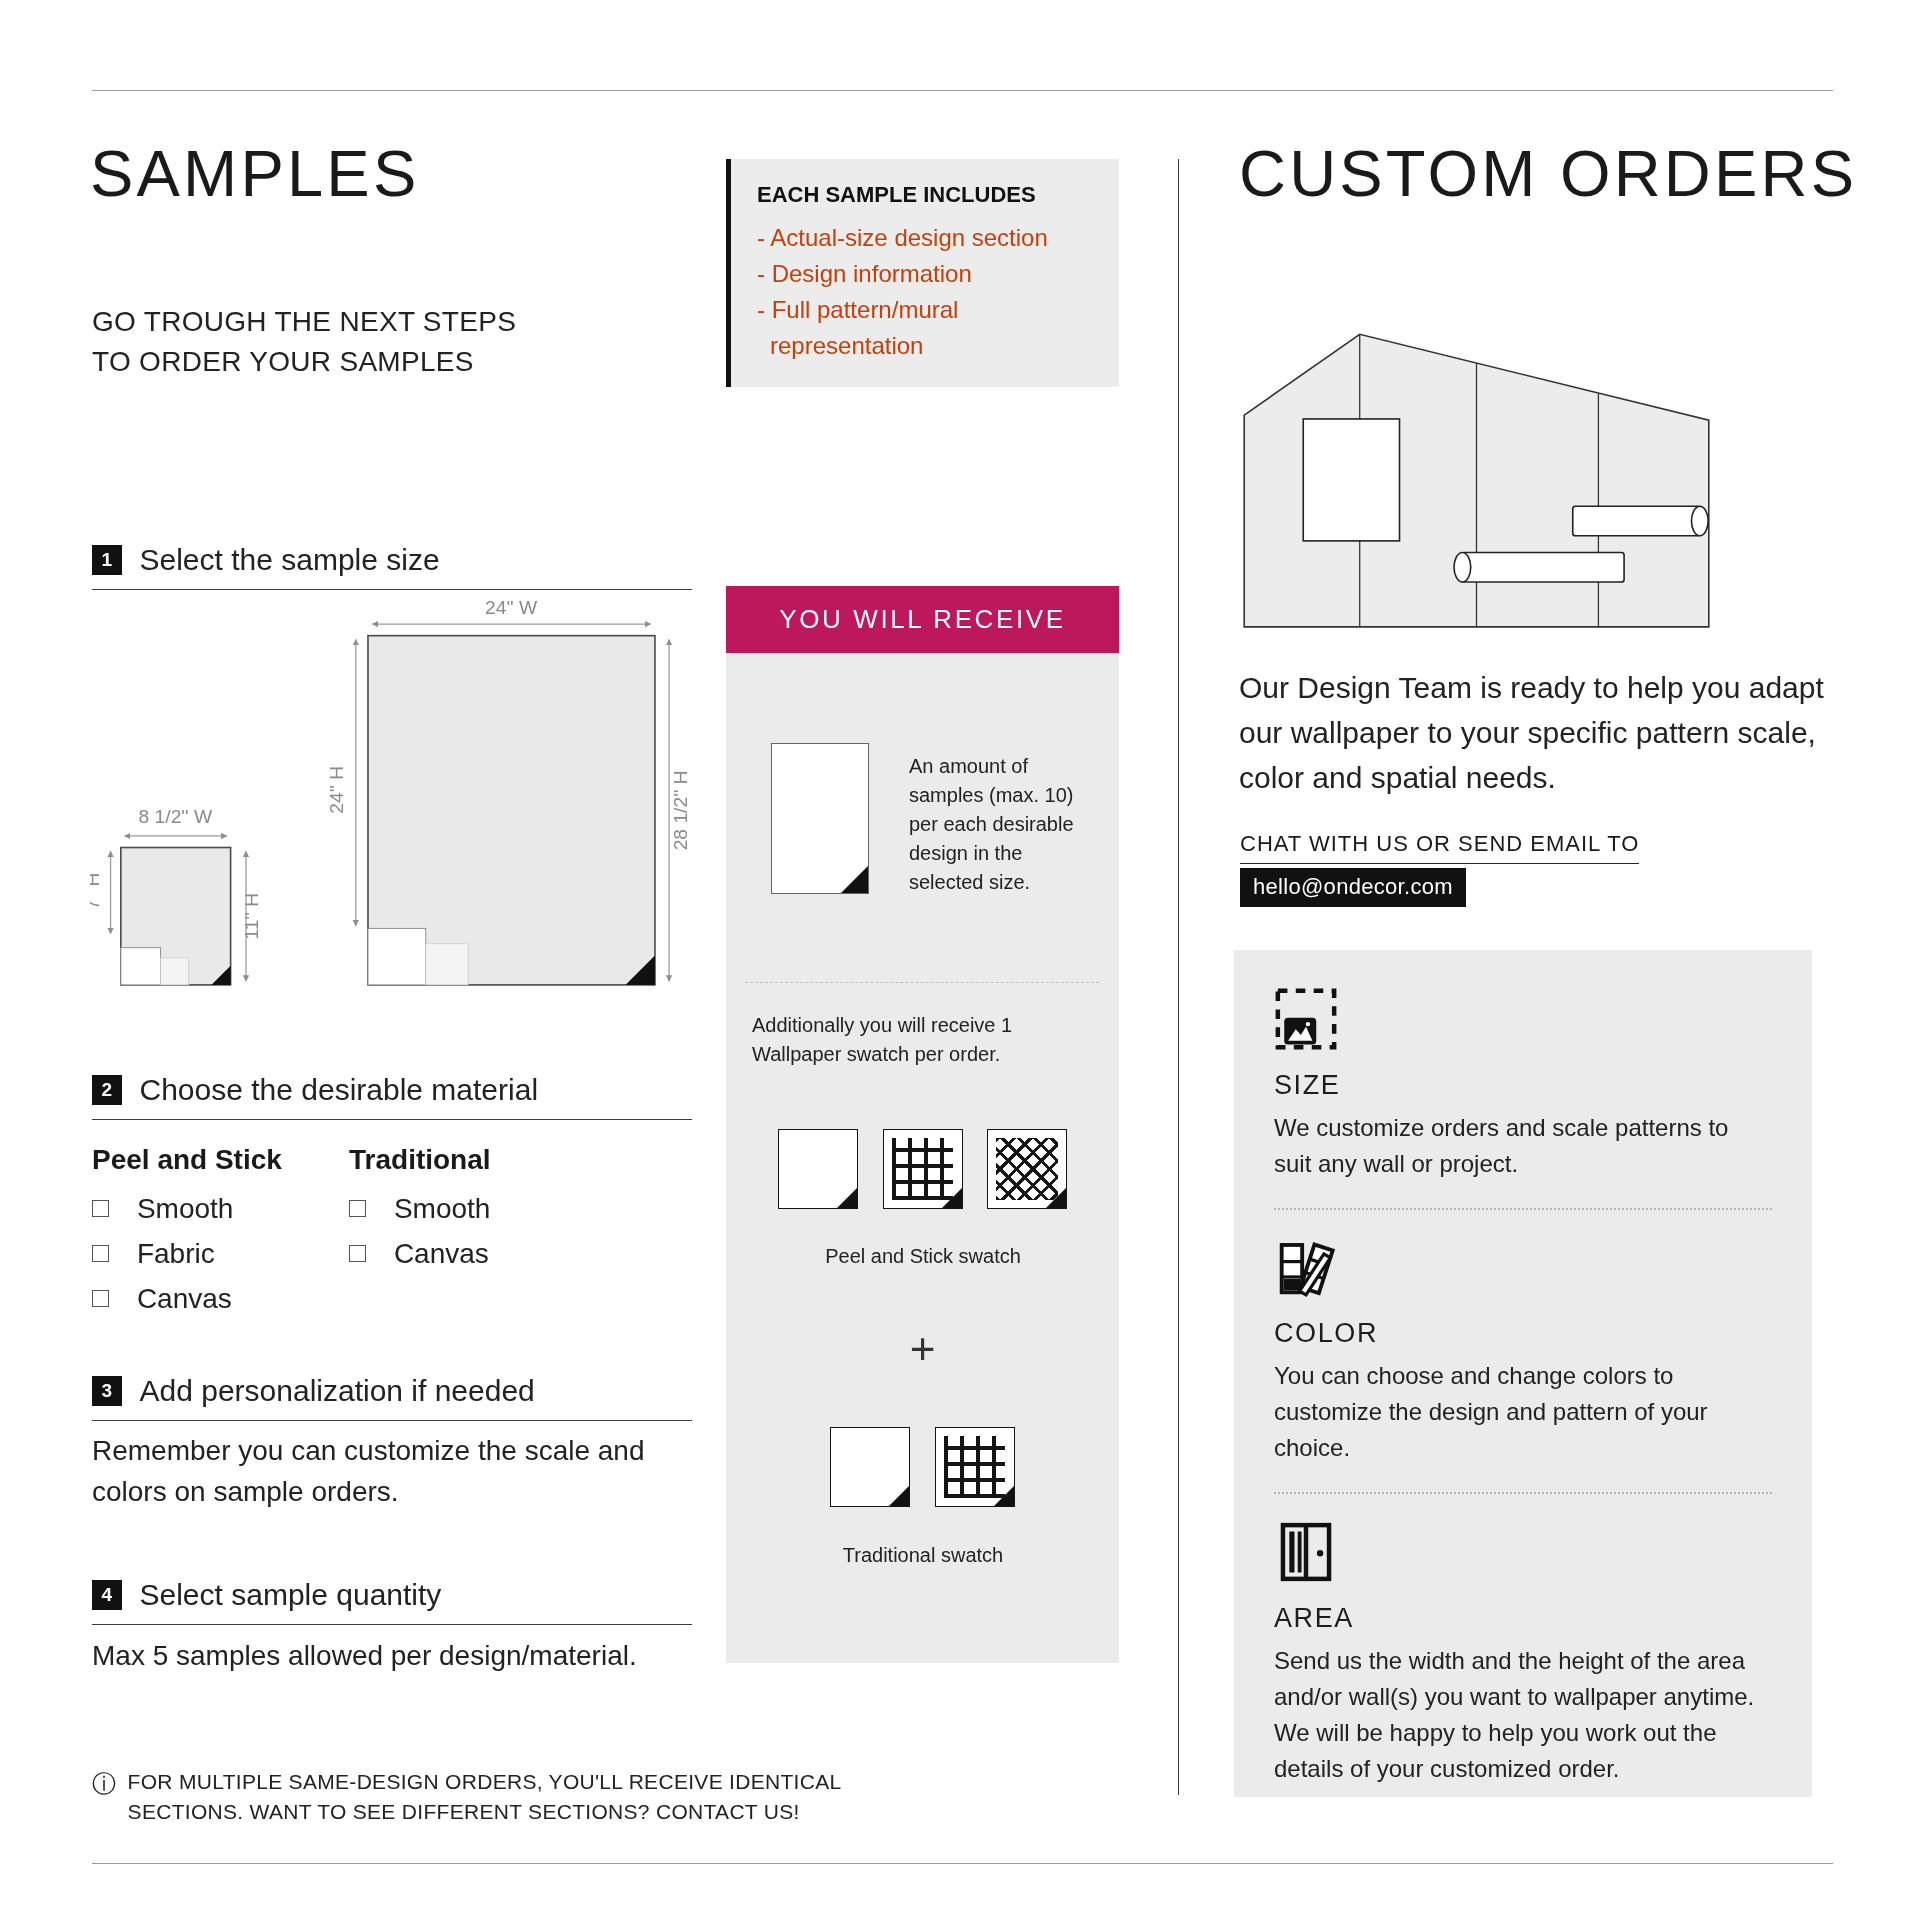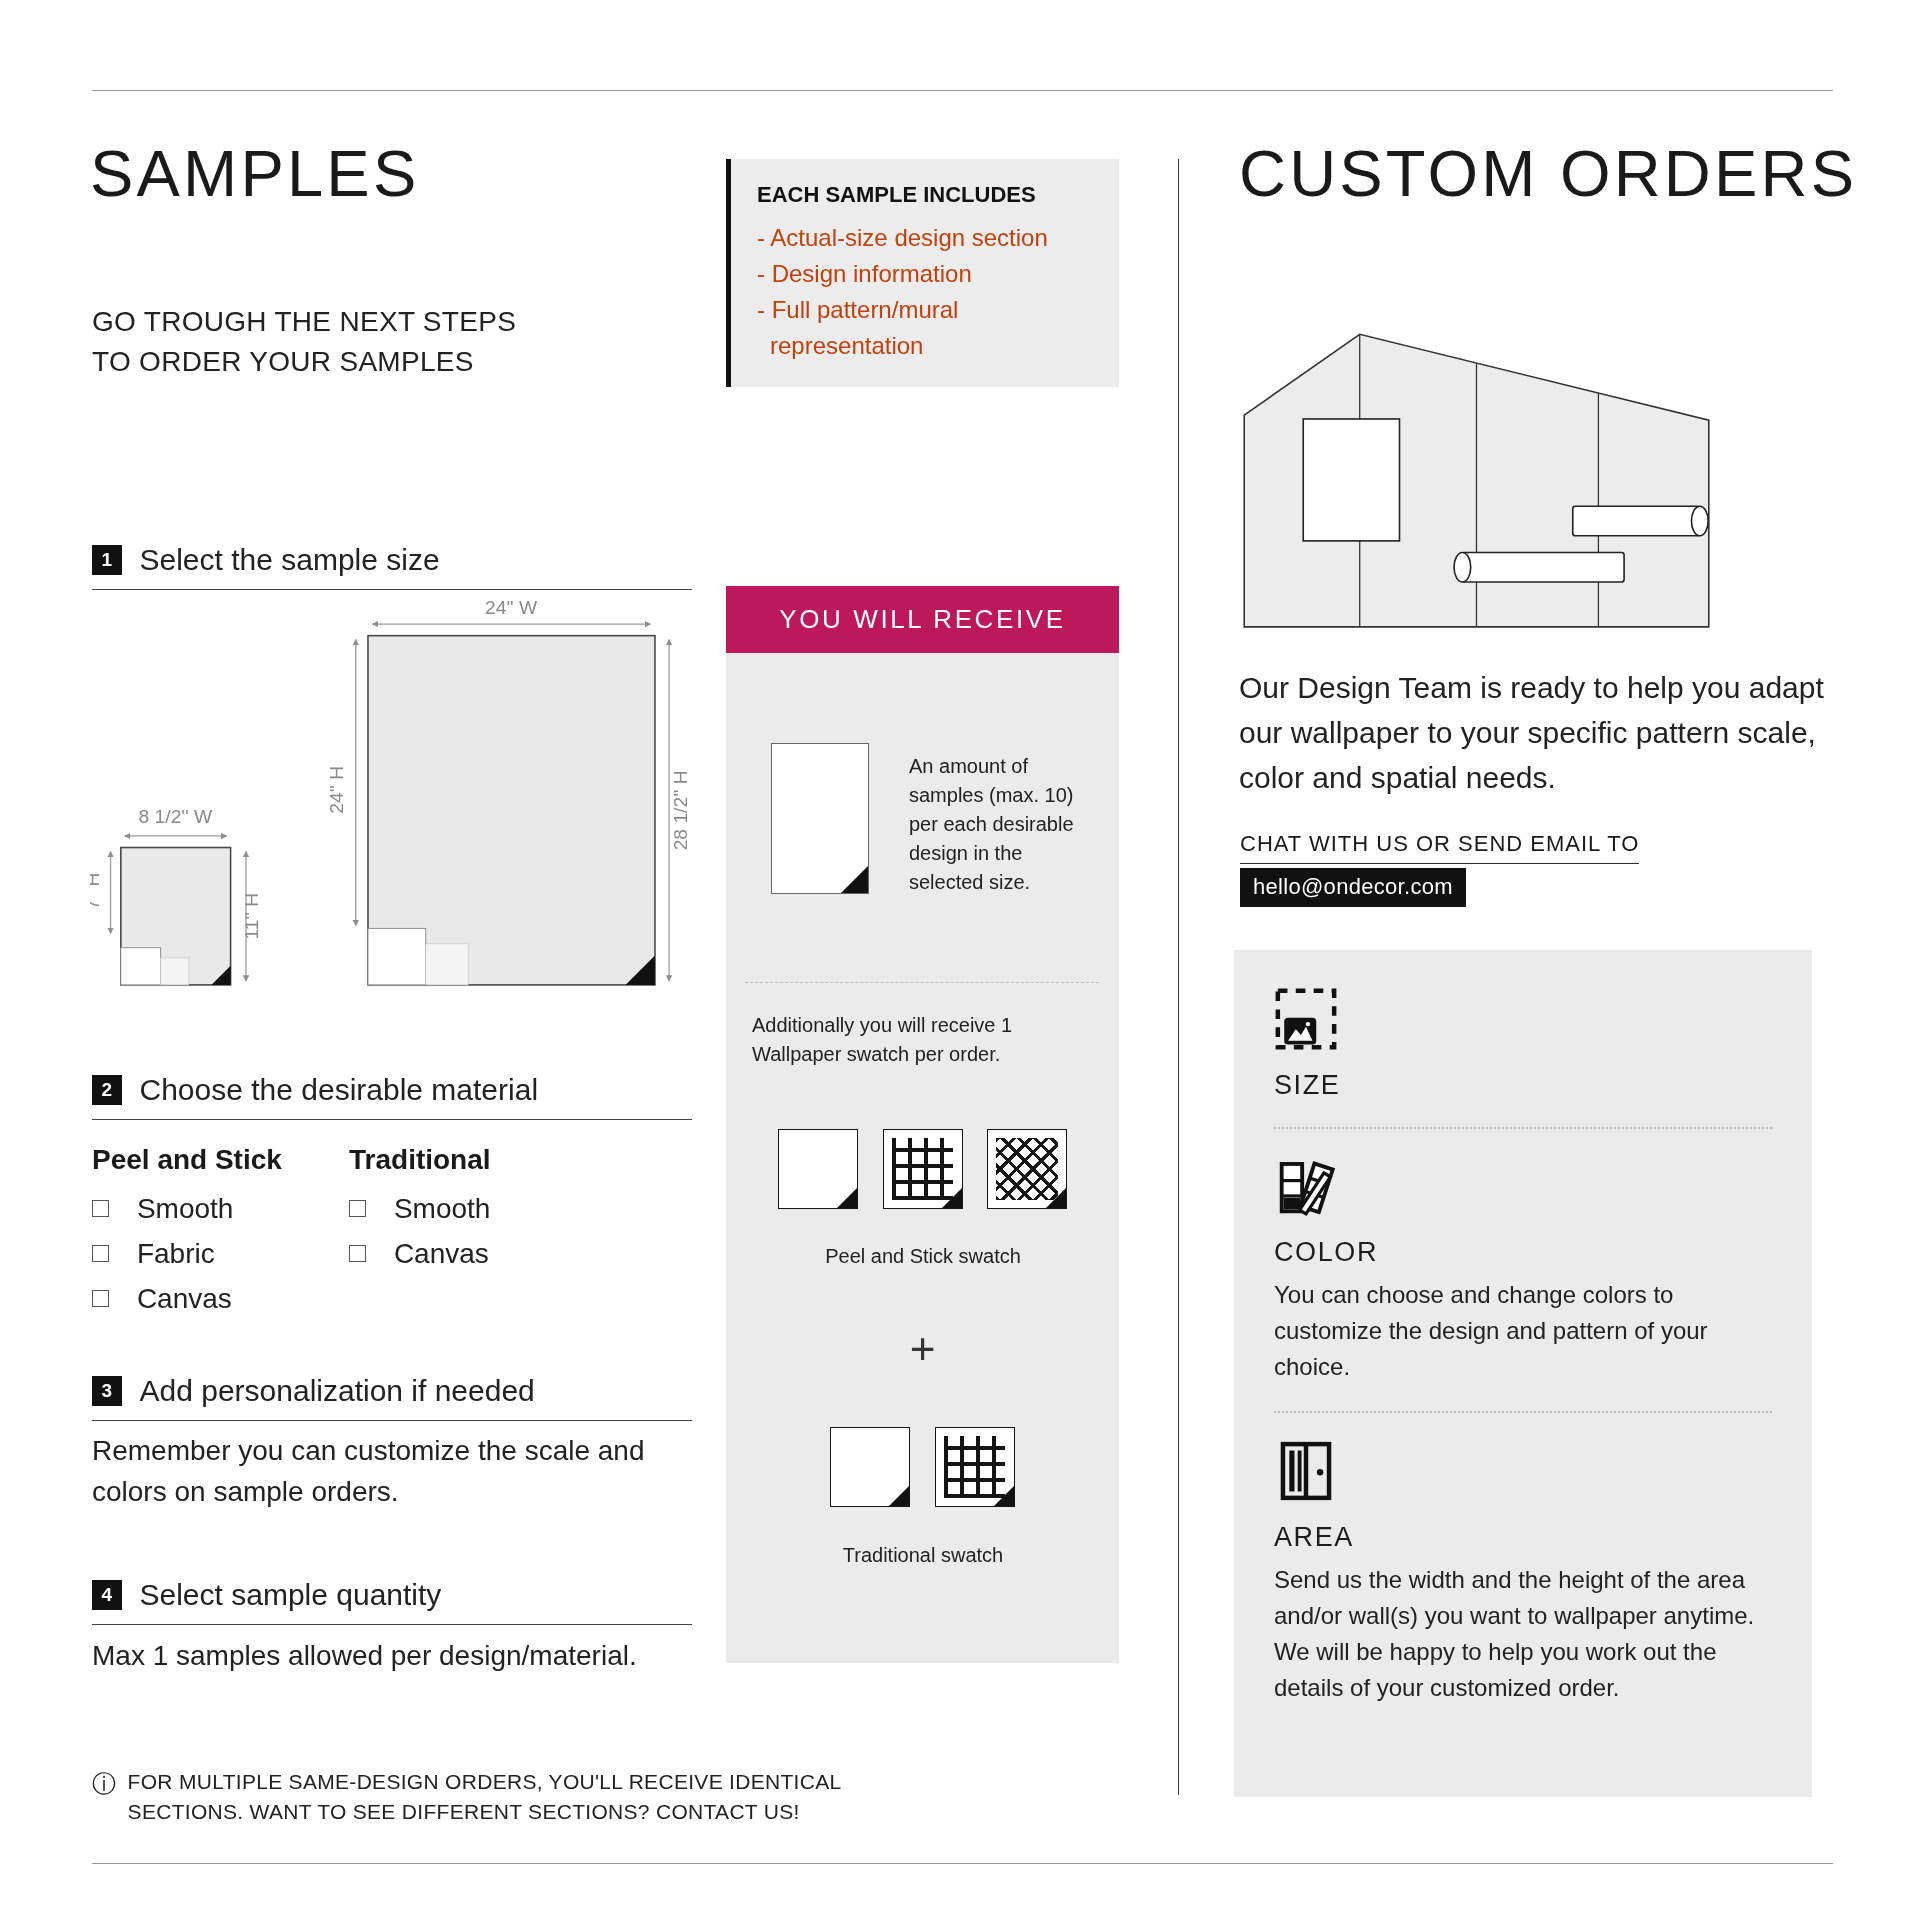--- a/index.html
+++ b/index.html
@@ -148,21 +148,21 @@
   <div class="abs stephead" style="left:92px;top:1374px;width:600px;">
     <div class="stepnum">3</div>
     <div class="steplabel">Add personalization if needed</div>
   </div>
   <div class="abs bodytext" style="left:92px;top:1430px;width:565px;">Remember you can customize the scale and colors on sample orders.</div>
 
   <div class="abs stephead" style="left:92px;top:1578px;width:600px;">
     <div class="stepnum">4</div>
     <div class="steplabel">Select sample quantity</div>
   </div>
-  <div class="abs bodytext" style="left:92px;top:1635px;width:642px;">Max 1 samples allowed per design/material.</div>
+  <div class="abs bodytext" style="left:92px;top:1635px;width:642px;">Max 5 samples allowed per design/material.</div>
 
   <div class="abs footnote" style="left:92px;top:1767px;width:803px;">
     <div class="footnote-icon">ⓘ</div>
     <div>
       <div class="footnote-text">FOR MULTIPLE SAME-DESIGN ORDERS, YOU'LL RECEIVE IDENTICAL</div>
       <div class="footnote-text">SECTIONS. WANT TO SEE DIFFERENT SECTIONS? CONTACT US!</div>
     </div>
   </div>
 
   <div class="abs includes-box" style="left:726px;top:159px;width:393px;min-height:212px;">
@@ -234,20 +234,21 @@
   <div class="abs custom-panel" style="left:1234px;top:950px;width:578px;height:847px;">
 
     
     <svg width="64" height="64" viewBox="0 0 100 100">
       <rect x="6" y="6" width="88" height="88" fill="none" stroke="#111" stroke-width="7" stroke-dasharray="15 13"></rect>
       <rect x="16" y="48" width="50" height="42" rx="6" fill="#111"></rect>
       <path d="M22,84 L34,66 L42,75 L50,62 L60,84 Z" fill="#fff"></path>
       <circle cx="53" cy="58" r="3.5" fill="#fff"></circle>
     </svg>
     <div class="feat-name">SIZE</div>
+    <div class="feat-text">We customize orders and scale patterns to suit any wall or project.</div>
     <div class="dotline feat-div"></div>
 
     
     <svg width="64" height="64" viewBox="0 0 100 100">
       <rect x="12" y="14" width="32" height="74" fill="#fff" stroke="#111" stroke-width="6"></rect>
       <line x1="12" y1="40" x2="44" y2="40" stroke="#111" stroke-width="5"></line>
       <line x1="12" y1="64" x2="44" y2="64" stroke="#111" stroke-width="5"></line>
       <rect x="15" y="67" width="26" height="18" fill="#111"></rect>
       <g transform="rotate(18 66 50)">
         <rect x="52" y="16" width="30" height="70" fill="#fff" stroke="#111" stroke-width="6"></rect>

